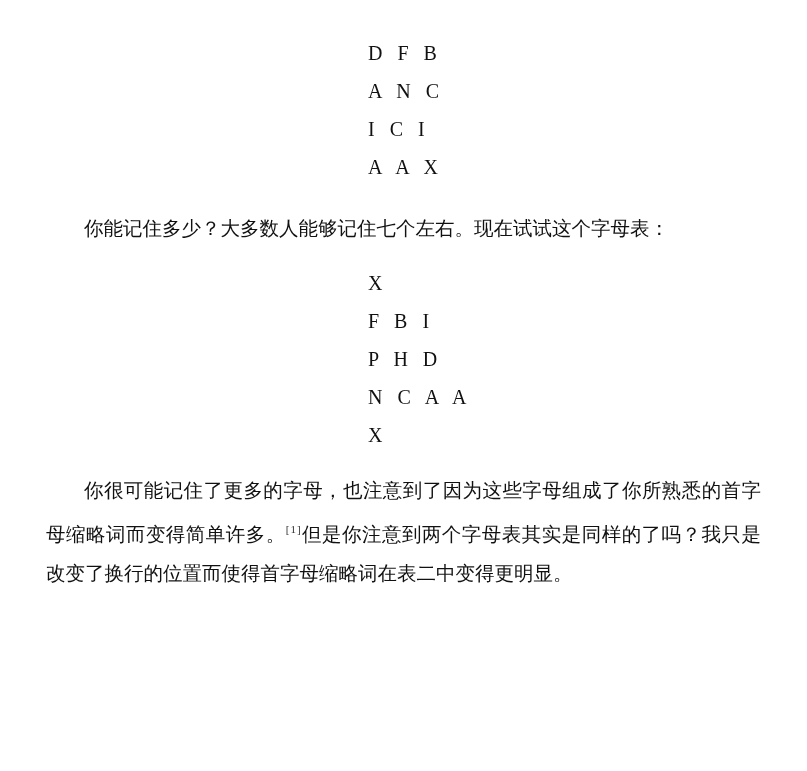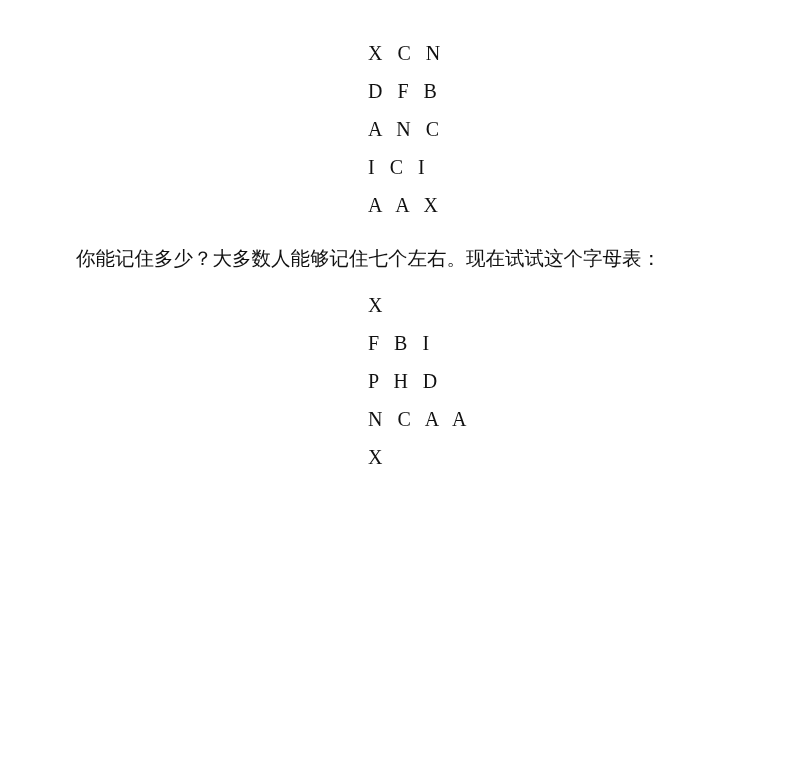--- a/index.html
+++ b/index.html
@@ -34,21 +34,21 @@
     white-space: pre;
     color: #111111;
   }
   .para {
     font-family: "Liberation Serif", serif;
     font-size: 19.5px;
     line-height: 39px;
     color: #111111;
     text-align: justify;
     text-justify: inter-ideograph;
-    margin: 8px;
+    margin: 16px;
   }
   .para.indent {
     text-indent: 38px;
   }
   .para-gap-top {
     margin-top: 10px;
   }
   .sup {
     font-size: 11px;
     vertical-align: super;
@@ -58,35 +58,35 @@
   .block-gap {
     height: 7px;
   }
 </style>
 </head>
 <body>
 
 <div class="page">
 
   <div class="letter-block">
-    <div class="letter-line">X C N</div>
     <div class="letter-line">D F B</div>
     <div class="letter-line">A N C</div>
     <div class="letter-line">I C I</div>
     <div class="letter-line">A A X</div>
   </div>
 
   <div class="block-gap"></div>
 
   <p class="para indent">你能记住多少？大多数人能够记住七个左右。现在试试这个字母表：</p>
 
   <div class="letter-block">
     <div class="letter-line">X</div>
     <div class="letter-line">F B I</div>
     <div class="letter-line">P H D</div>
     <div class="letter-line">N C A A</div>
     <div class="letter-line">X</div>
   </div>
 
   <div class="block-gap"></div>
 
+  <p class="para indent para-gap-top"><span>你很可能记住了更多的字母，也注意到了因为这些字母组成了你所熟悉的首字母缩略词而变得简单许多。</span><span class="sup">[1]</span><span>但是你注意到两个字母表其实是同样的了吗？我只是改变了换行的位置而使得首字母缩略词在表二中变得更明显。</span></p>
 
 </div>
 
 </body></html>

